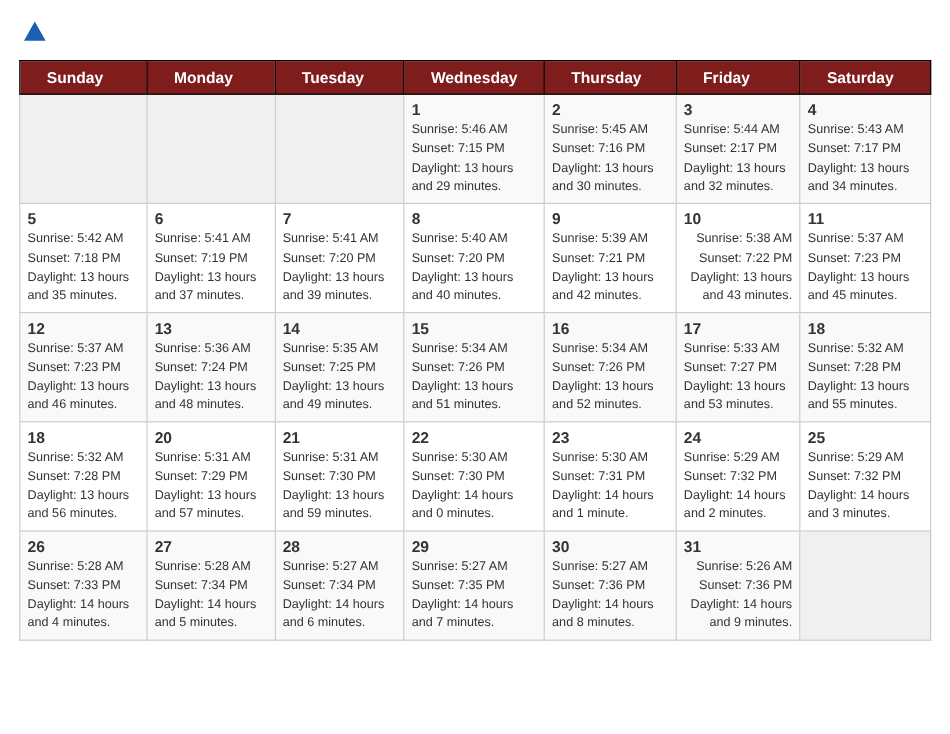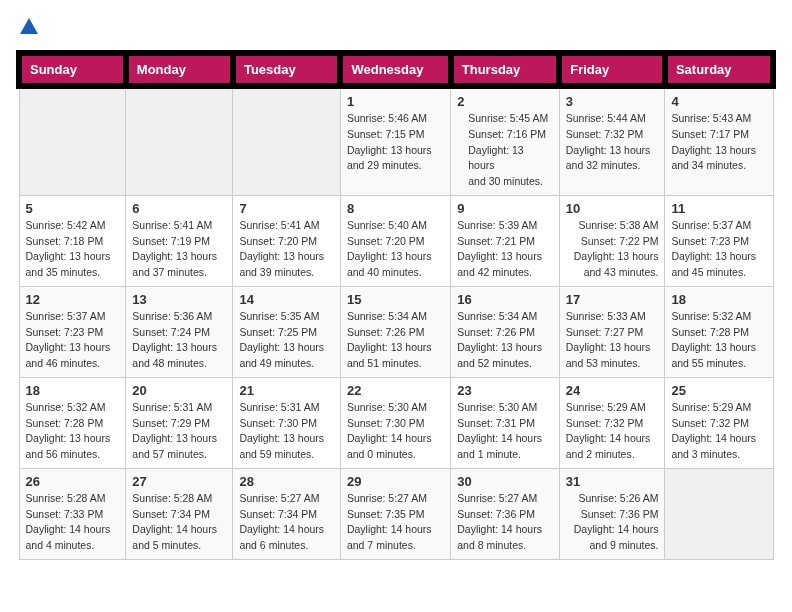--- a/index.html
+++ b/index.html
@@ -50,27 +50,27 @@
     }
     .location {
       font-size: 16px;
       color: #555;
     }
     .calendar {
       width: 100%;
       border-collapse: collapse;
     }
     .calendar thead th {
-      background-color: #be185d;
+      background-color: #7f1d1d;
       color: #fff;
       font-size: 13px;
       font-weight: bold;
-      padding: 6px 8px;
+      padding: 6px 22px;
       text-align: left;
-      border: 6px solid #000000;
+      border: 1px solid #000000;
     }
     .calendar tbody td {
       border: 1px solid #ccc;
       vertical-align: top;
       padding: 5px 6px;
       width: 113px;
       min-height: 80px;
       font-size: 11px;
       color: #333;
       background: #fff;
@@ -134,29 +134,29 @@
         <td class="empty-cell"></td>
         <td>
           <span class="day-number">1</span>
           <div class="day-info" style="white-space: pre-line;">Sunrise: 5:46 AM
 Sunset: 7:15 PM
 Daylight: 13 hours
 and 29 minutes.</div>
         </td>
         <td>
           <span class="day-number">2</span>
-          <div class="day-info" style="white-space: pre-line; margin-left: 11px;">Sunrise: 5:45 AM
+          <div class="day-info" style="white-space: pre-line;">Sunrise: 5:45 AM
 Sunset: 7:16 PM
 Daylight: 13 hours
 and 30 minutes.</div>
         </td>
         <td>
           <span class="day-number">3</span>
           <div class="day-info" style="white-space: pre-line;">Sunrise: 5:44 AM
-Sunset: 7:32 PM
+Sunset: 2:17 PM
 Daylight: 13 hours
 and 32 minutes.</div>
         </td>
         <td>
           <span class="day-number">4</span>
           <div class="day-info" style="white-space: pre-line;">Sunrise: 5:43 AM
 Sunset: 7:17 PM
 Daylight: 13 hours
 and 34 minutes.</div>
         </td>

